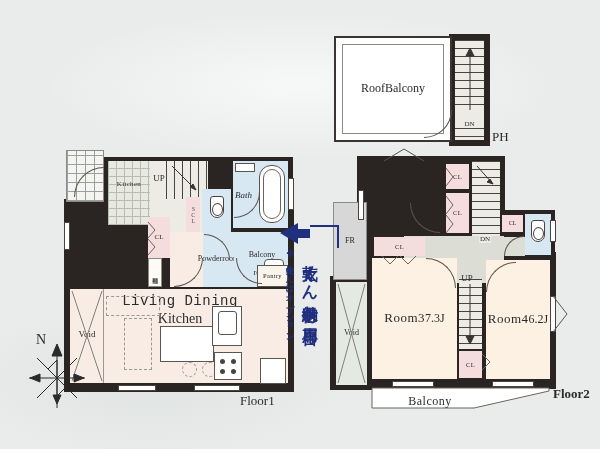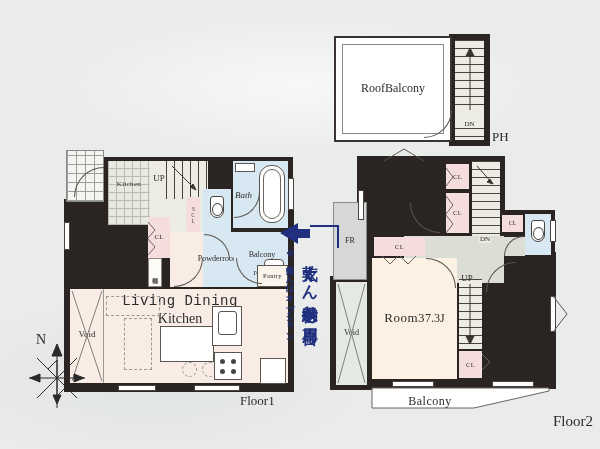--- a/index.html
+++ b/index.html
@@ -181,30 +181,34 @@
     <span class="sl" style="font-size:13px;letter-spacing:.5px;">Room3</span>
     <span class="sl" style="font-size:12px;">7.3J</span>
   </div>
   <div class="fl" style="left:452px;top:267px;width:30px;text-align:center;z-index:3;">
     <span class="sl" style="font-size:9px;">UP</span>
   </div>
   <div class="fl stairbg treads-h" style="left:459px;top:279px;width:23px;height:70px;"></div>
   <div class="fl pink rc" style="left:459px;top:351px;width:23px;height:27px;">
     <span class="sl tiny">CL</span>
   </div>
+  <div class="fl cream rc" style="left:486px;top:260px;width:64px;height:119px;">
+    <span class="sl" style="font-size:13px;letter-spacing:.5px;">Room4</span>
+    <span class="sl" style="font-size:12px;">6.2J</span>
+  </div>
   <div class="fl rc" style="left:333px;top:202px;width:34px;height:78px;background:#d6d7d6;border:1px solid #8a8a86;">
     <span class="sl" style="font-size:8px;">FR</span>
   </div>
   <div class="fl rc" style="left:336px;top:282px;width:31px;height:103px;background:#e4eae1;">
     <span class="sl" style="font-size:8px;background:#e4eae1;">Void</span>
   </div>
   <div class="fl" style="left:395px;top:391px;width:70px;text-align:center;z-index:6;">
     <span class="sl" style="font-size:12px;letter-spacing:.5px;">Balcony</span>
   </div>
-  <div class="abs sl" style="left:553px;top:413px;width:46px;font-size:15px;z-index:6;">Floor2</div>
+  <div class="abs sl" style="left:553px;top:387px;width:46px;font-size:13px;z-index:6;font-weight:bold;">Floor2</div>
 
   <div class="win" style="left:358px;top:190px;width:6px;height:30px;"></div>
   <div class="win" style="left:550px;top:296px;width:6px;height:36px;"></div>
   <div class="win" style="left:392px;top:381px;width:42px;height:6px;"></div>
   <div class="win" style="left:492px;top:381px;width:42px;height:6px;"></div>
   <div class="win" style="left:550px;top:220px;width:6px;height:22px;"></div>
 
   <div class="arc" style="left:410px;top:203px;width:30px;height:30px;border-bottom:1px solid #5a554f;border-left:1px solid #5a554f;border-bottom-left-radius:100%;"></div>
   <div class="arc" style="left:426px;top:258px;width:30px;height:30px;border-top:1px solid #5a554f;border-right:1px solid #5a554f;border-top-right-radius:100%;"></div>
   <div class="arc" style="left:486px;top:262px;width:30px;height:30px;border-top:1px solid #5a554f;border-left:1px solid #5a554f;border-top-left-radius:100%;"></div>

